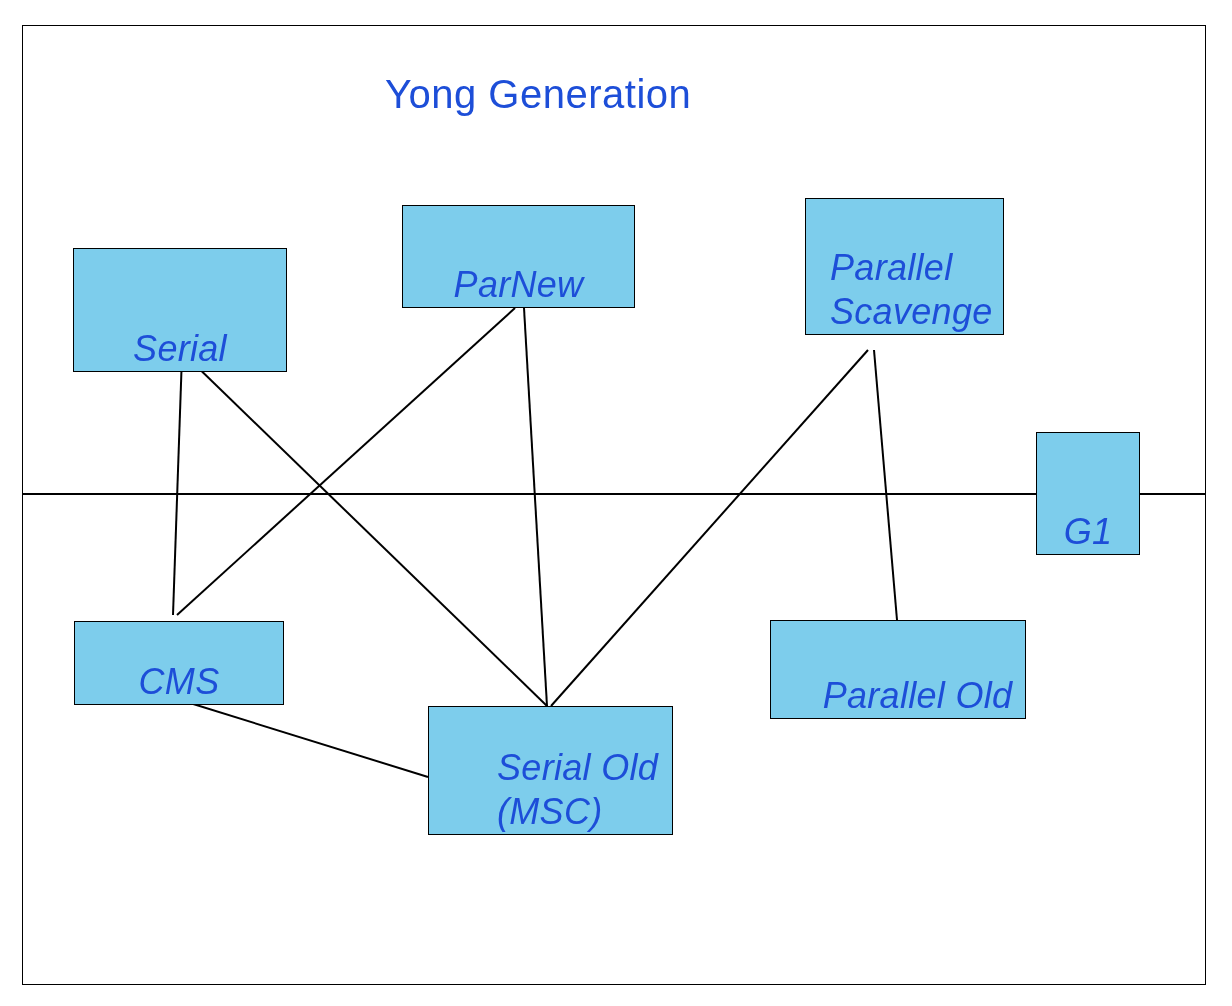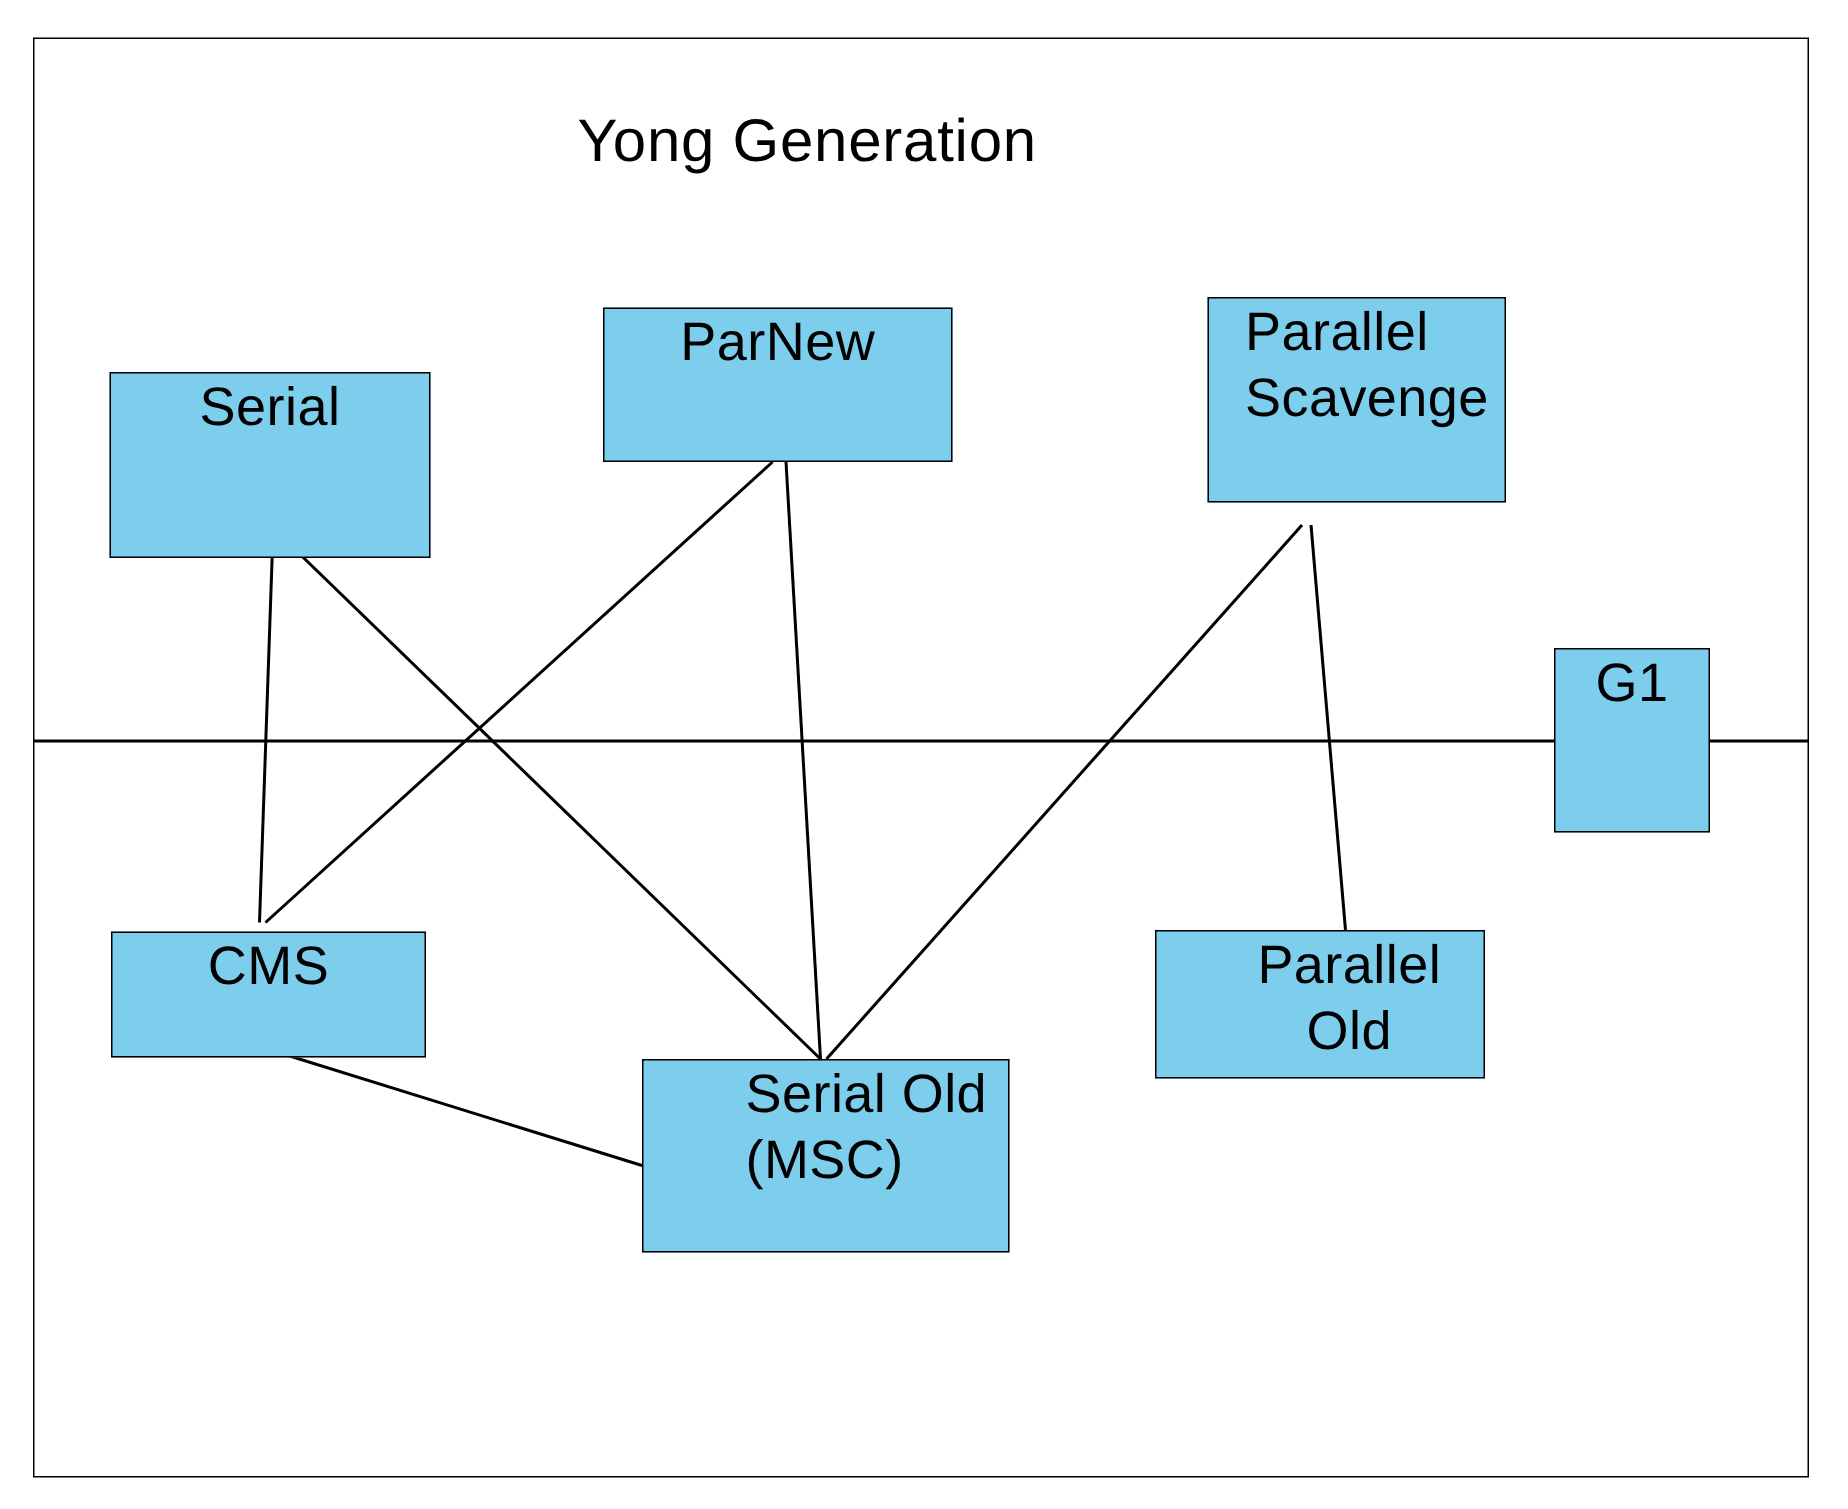--- a/index.html
+++ b/index.html
@@ -6,21 +6,21 @@
     margin: 0;
     padding: 0;
     background: #ffffff;
   }
   #canvas {
     position: relative;
     width: 1232px;
     height: 1006px;
     background: #ffffff;
     font-family: "Liberation Sans", "DejaVu Sans", sans-serif;
-    color: #000000;
+    color: #1d4ed8;
     overflow: hidden;
   }
   .outer-border {
     position: absolute;
     left: 22px;
     top: 25px;
     width: 1184px;
     height: 960px;
     border: 1.5px solid #000000;
     box-sizing: border-box;
@@ -39,22 +39,23 @@
     white-space: nowrap;
     letter-spacing: 0.5px;
   }
   .title-young   { left: 385px; top: 72px; }
   .title-tenured { left: 733px; top: 861px; }
   .gc-node {
     position: absolute;
     box-sizing: border-box;
     border: 1.8px solid #000000;
     display: flex;
-    align-items: flex-start;
+    align-items: flex-end;
     justify-content: center;
+    font-style: italic;
   }
   .gc-node-label {
     font-size: 36px;
     line-height: 1.22;
     white-space: pre-line;
     text-align: center;
     letter-spacing: 0.3px;
   }
   
   .node-parallel-scavenge { justify-content: flex-start; }
@@ -96,17 +97,17 @@
       <div class="gc-node node-g1" style="left: 1036px; top: 432px; width: 104px; height: 123px; background: rgb(125, 205, 236); border-color: rgb(0, 0, 0);">
         <span class="gc-node-label">G1</span>
       </div>
       <div class="gc-node node-cms" style="left: 74px; top: 621px; width: 210px; height: 84px; background: rgb(125, 205, 236); border-color: rgb(0, 0, 0);">
         <span class="gc-node-label">CMS</span>
       </div>
       <div class="gc-node node-serial-old" style="left: 428px; top: 706px; width: 245px; height: 129px; background: rgb(125, 205, 236); border-color: rgb(0, 0, 0);">
         <span class="gc-node-label">Serial Old
 (MSC)</span>
       </div>
-      <div class="gc-node node-parallel-old" style="left: 770px; top: 620px; width: 220px; height: 99px; background: rgb(125, 205, 236); border-color: rgb(0, 0, 0); padding-left: 39px;">
+      <div class="gc-node node-parallel-old" style="left: 770px; top: 620px; width: 256px; height: 99px; background: rgb(125, 205, 236); border-color: rgb(0, 0, 0); padding-left: 39px;">
         <span class="gc-node-label">Parallel Old</span>
       </div>
     </div>
 </div>
 
 </body></html>

